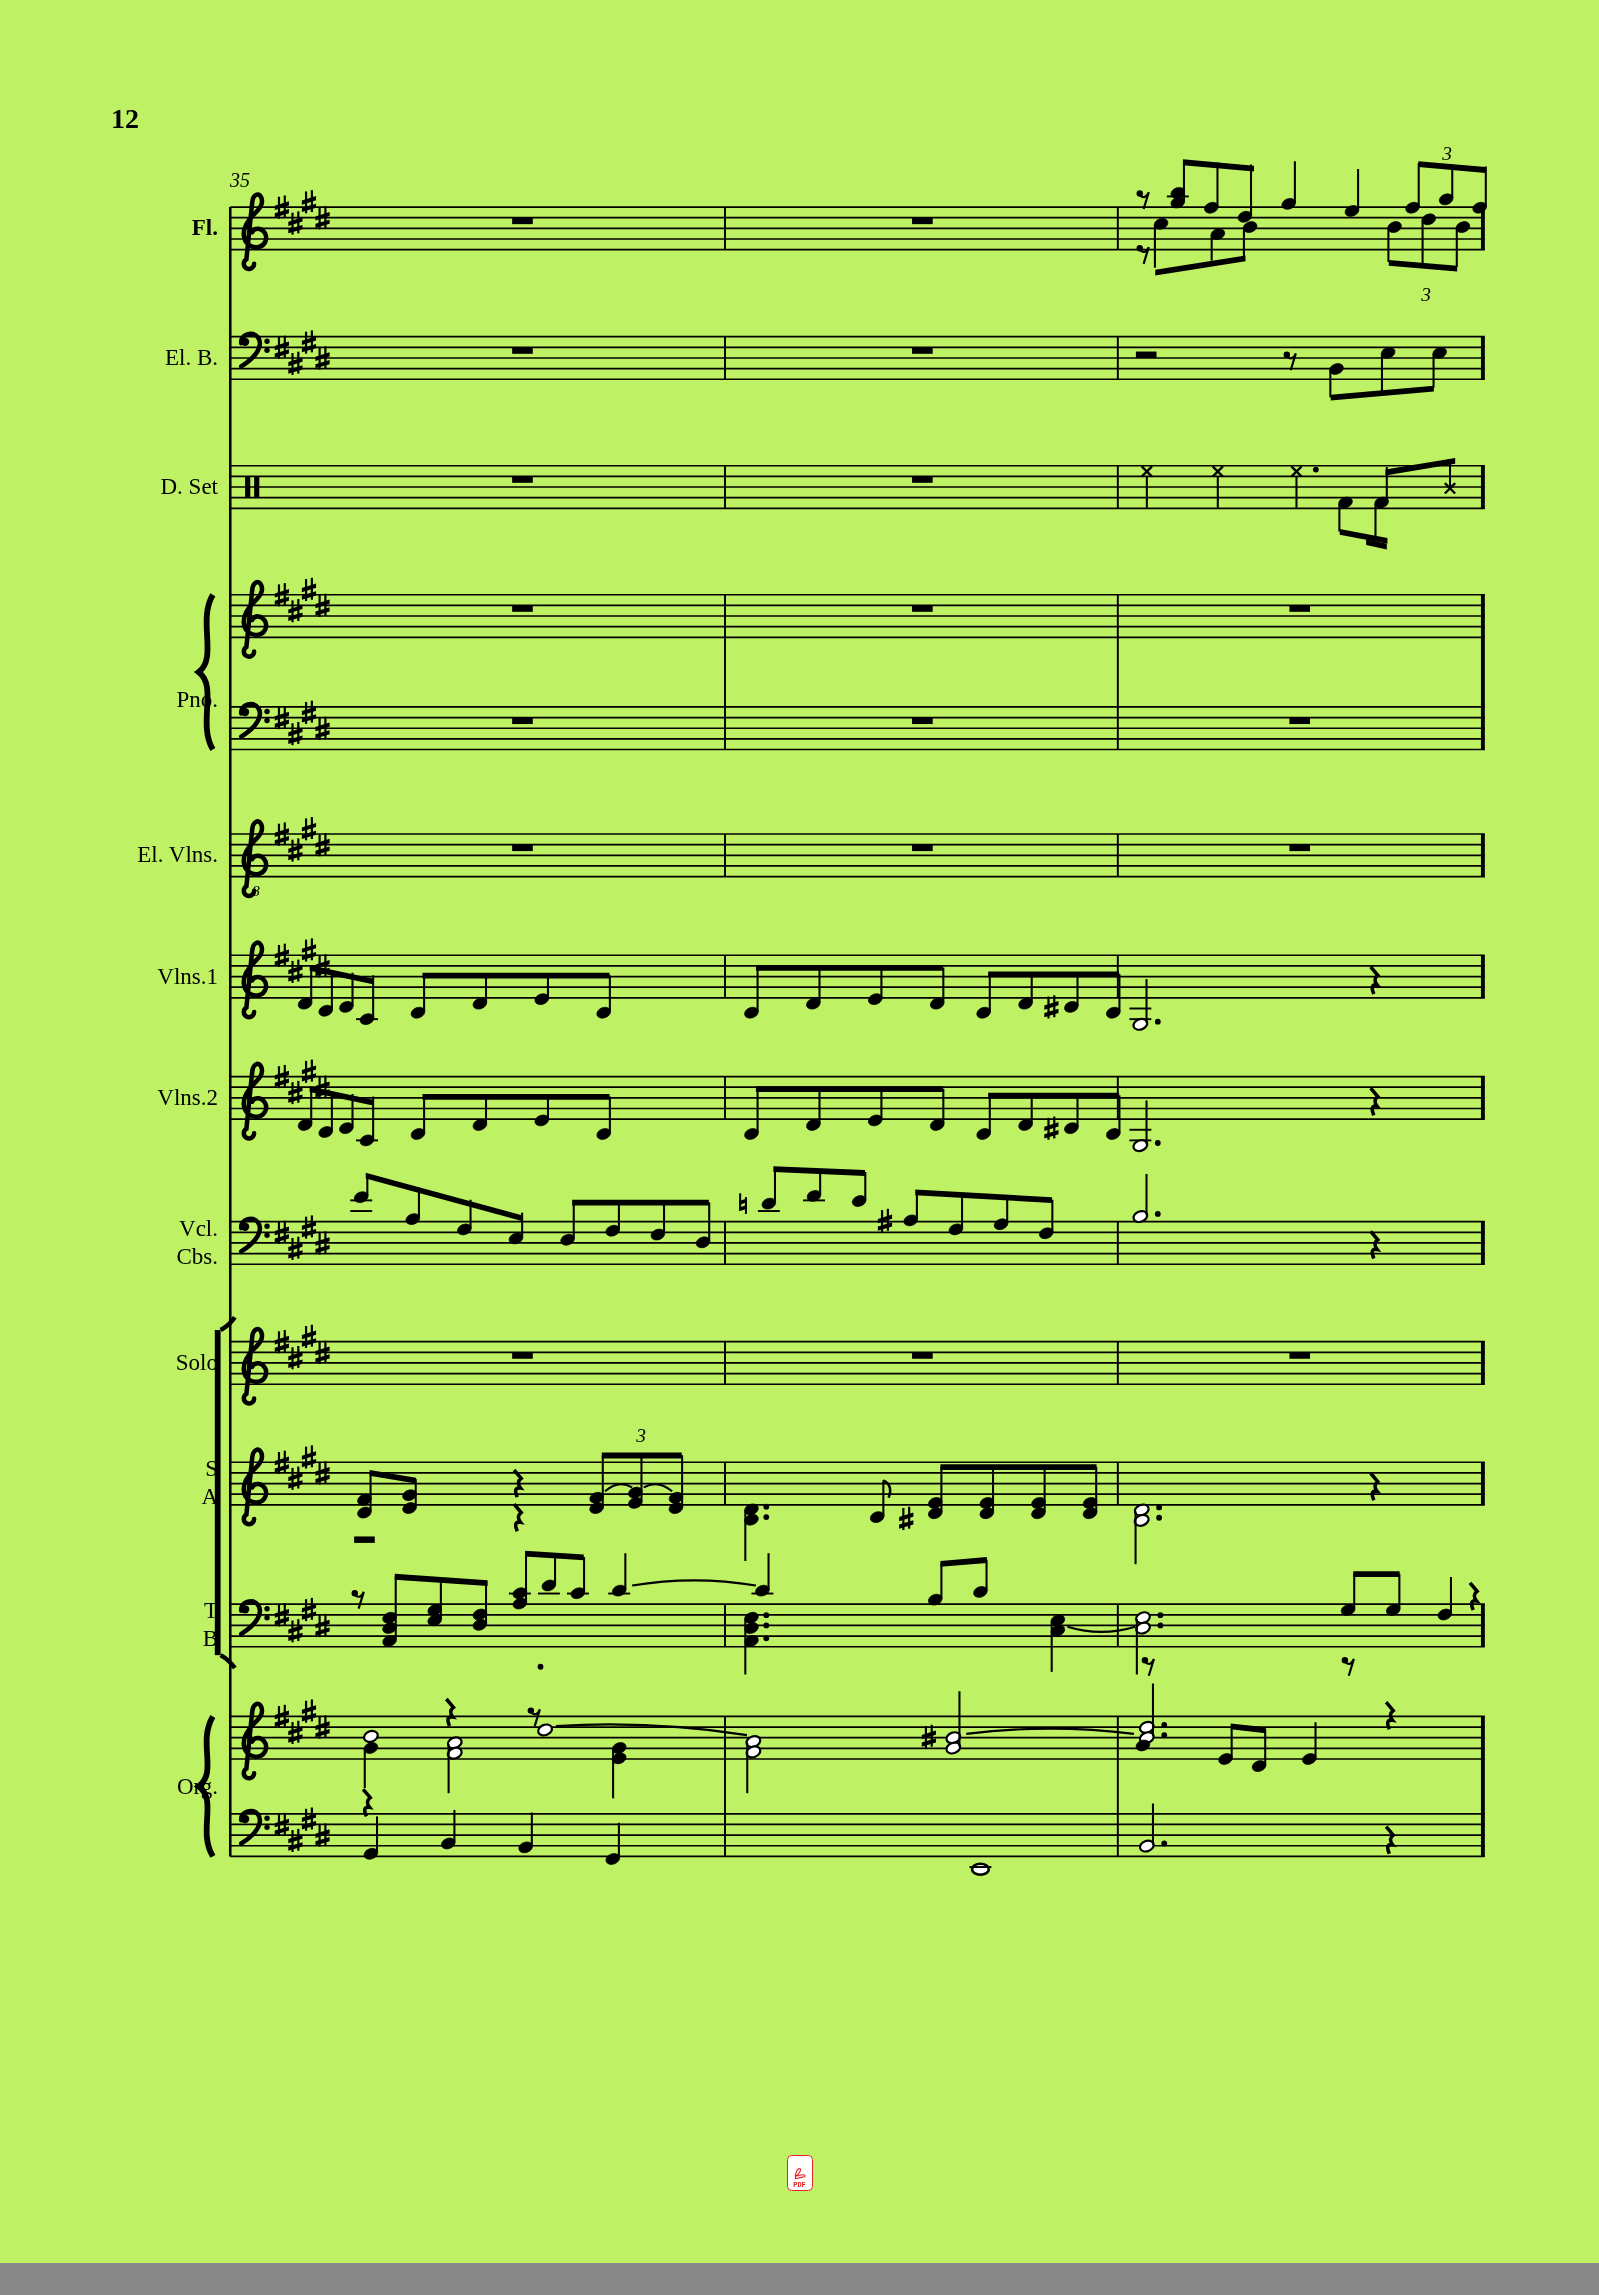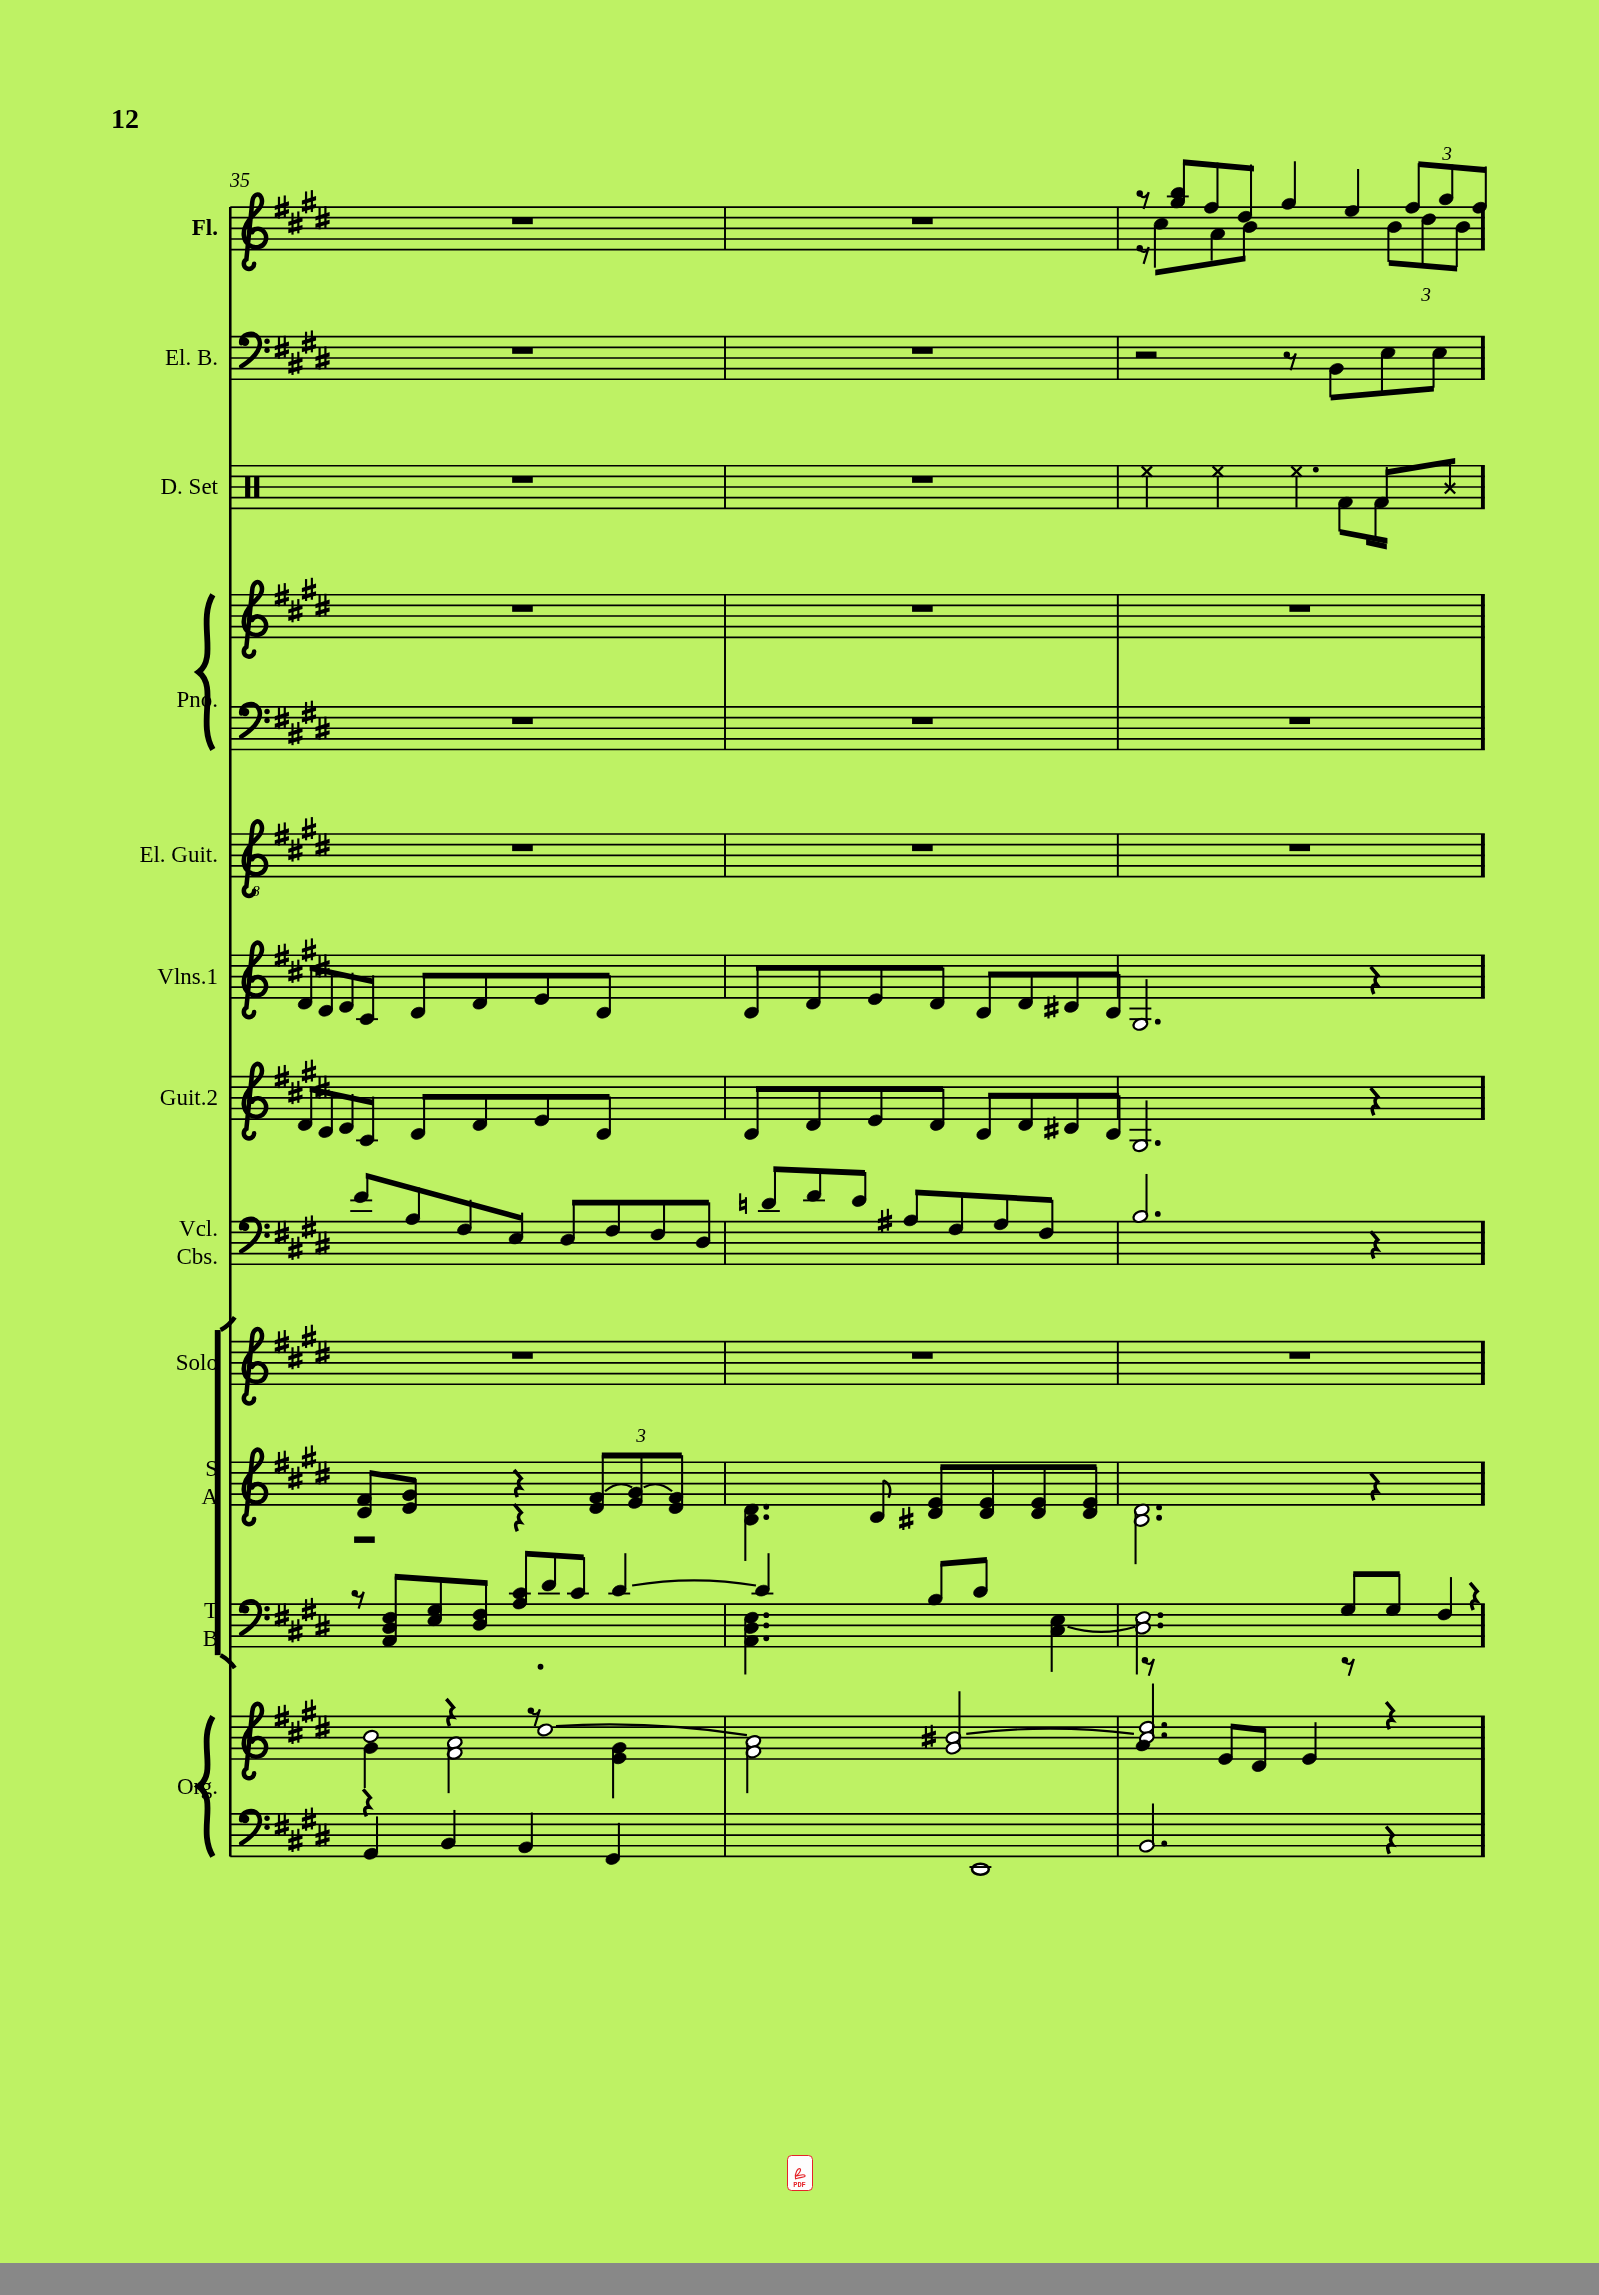--- a/index.html
+++ b/index.html
@@ -786,24 +786,24 @@
       <path d="M 330,2661 C 306,2701 338,2747.5 308,2769.5 C 338,2791.5 306,2838 330,2878" fill="none" stroke="#000" stroke-width="9"></path>
       <rect x="333" y="2062" width="9" height="504" fill="#000"></rect>
       <path d="M 342,2062 Q 356,2054 364,2042" fill="none" stroke="#000" stroke-width="7"></path>
       <path d="M 342,2566 Q 356,2574 364,2586" fill="none" stroke="#000" stroke-width="7"></path>
     </svg>
 
   <div id="labels">
       <div class="stafflabel" style="left: 83px; top: 214px; font-weight: bold;">Fl.</div>
       <div class="stafflabel" style="left: 83px; top: 344px;">El. B.</div>
       <div class="stafflabel" style="left: 83px; top: 473px;">D. Set</div>
-      <div class="stafflabel" style="left: 83px; top: 841px;">El. Guit.</div>
+      <div class="stafflabel" style="left: 83px; top: 841px;">El. Vlns.</div>
       <div class="octave8" style="left: 252px; top: 882px;">8</div>
       <div class="stafflabel" style="left: 83px; top: 963px;">Vlns.1</div>
-      <div class="stafflabel" style="left: 83px; top: 1084px;">Guit.2</div>
+      <div class="stafflabel" style="left: 83px; top: 1084px;">Vlns.2</div>
       <div class="stafflabel" style="left: 83px; top: 1215px;">Vcl.<br>Cbs.</div>
       <div class="stafflabel" style="left: 83px; top: 1349px;">Solo</div>
       <div class="stafflabel" style="left: 83px; top: 1455px;">S<br>A</div>
       <div class="stafflabel" style="left: 83px; top: 1597px;">T<br>B</div>
       <div class="stafflabel" style="left: 83px; top: 686px;">Pno.</div>
       <div class="stafflabel" style="left: 83px; top: 1773px;">Org.</div>
       <div class="tuplet" style="left: 1447px; top: 143px;">3</div>
       <div class="tuplet" style="left: 1426px; top: 284px;">3</div>
       <div class="tuplet" style="left: 641px; top: 1425px;">3</div>
     </div>

